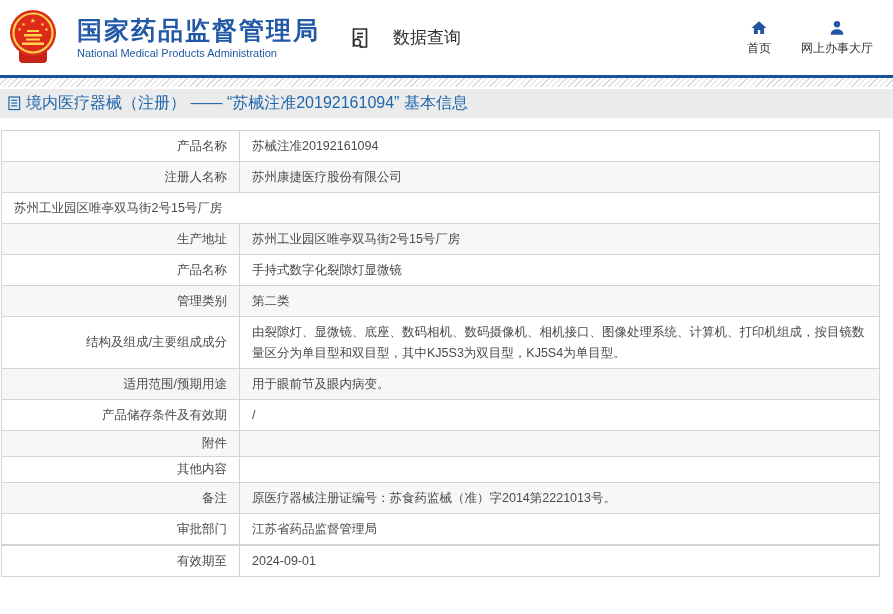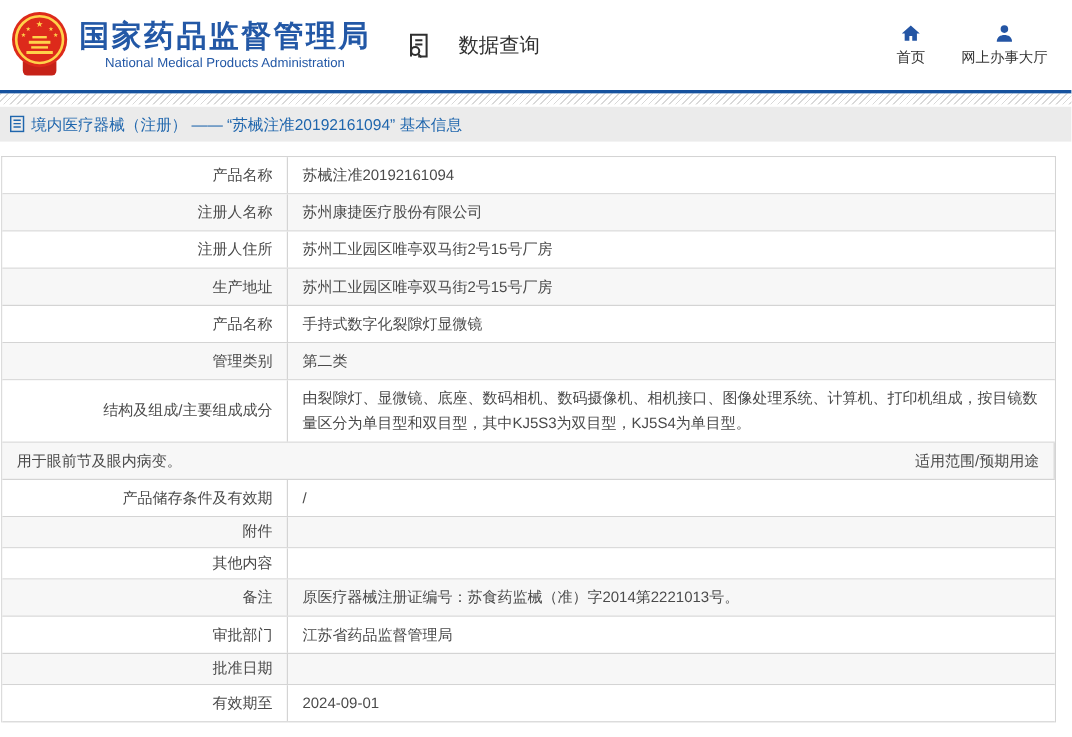--- a/index.html
+++ b/index.html
@@ -1,36 +1,36 @@
 <!DOCTYPE html>
 <html><head>
 <meta charset="utf-8">
 <style>
   * { margin:0; padding:0; box-sizing:border-box; }
   html,body { width:893px; height:614px; background:#fff; overflow:hidden;
     font-family:"Liberation Sans","DejaVu Sans",sans-serif; }
 
   
   .header { height:75px; display:flex; align-items:center; padding:0 14px 0 8px; background:#fff; }
-  .logo-wrap { display:flex; align-items:center; gap:8px;text-align:center; }
+  .logo-wrap { display:flex; align-items:center; gap:19px; }
   .logo-text { display:flex; flex-direction:column; }
   .site-title { font-size:25px; font-weight:bold; color:#2358a6; letter-spacing:2px; line-height:1.15; }
   .site-sub { font-size:11px; color:#2358a6; margin-top:2px; }
   .section-entry { display:flex; align-items:center; gap:21px; margin-left:28px; font-size:17px; color:#2f2f2f; cursor:pointer; }
   .top-nav { margin-left:auto; display:flex; gap:30px; padding-right:6px; }
   .nav-item { display:flex; flex-direction:column; align-items:center; gap:3px; font-size:12px; color:#333; cursor:pointer; }
 
   .blue-line { height:3px; background:#16529e; }
   .hatch-band { height:9px;
     background:repeating-linear-gradient(135deg,#d9d9d9 0px,#d9d9d9 1px,#ffffff 1px,#ffffff 4px); }
 
   
   .crumb-band { margin-top:2px; height:29px; background:#ebebeb; display:flex; align-items:center;
     padding-left:8px; gap:5px; }
-  .crumb-text { font-size:13px; color:#1f66ad; }
+  .crumb-text { font-size:16px; color:#1f66ad; }
 
   
   .info-table { margin:12px 13px 0 1px; width:879px;
     border:1px solid #d4d4d4; border-bottom:none; font-size:12.5px; color:#4a4a4a; }
   .row { display:flex; border-bottom:1px solid #d4d4d4; background:#fff; }
   .row:nth-child(even) { background:#f7f7f7; }
   .cell { min-height:25px; display:flex; align-items:center; }
   .cell.label { width:238px; flex:none; justify-content:flex-end; text-align:right;
     padding:4px 12px 4px 8px; border-right:1px solid #d4d4d4; gap:3px; }
   .cell.value { flex:1; padding:4px 14px 4px 12px; line-height:21px;
@@ -121,23 +121,20 @@
       </div>
       <div class="cell value">苏械注准20192161094</div>
     </div>
     <div class="row">
       <div class="cell label">
         <span>注册人名称</span>
       </div>
       <div class="cell value">苏州康捷医疗股份有限公司</div>
     </div>
     <div class="row">
-      <div class="cell label">
-        <span>注册人住所</span>
-      </div>
       <div class="cell value">苏州工业园区唯亭双马街2号15号厂房</div>
     </div>
     <div class="row">
       <div class="cell label">
         <span>生产地址</span>
       </div>
       <div class="cell value">苏州工业园区唯亭双马街2号15号厂房</div>
     </div>
     <div class="row">
       <div class="cell label">
@@ -151,24 +148,24 @@
       </div>
       <div class="cell value">第二类</div>
     </div>
     <div class="row">
       <div class="cell label">
         <span>结构及组成/主要组成成分</span>
       </div>
       <div class="cell value">由裂隙灯、显微镜、底座、数码相机、数码摄像机、相机接口、图像处理系统、计算机、打印机组成，按目镜数量区分为单目型和双目型，其中KJ5S3为双目型，KJ5S4为单目型。</div>
     </div>
     <div class="row">
+      <div class="cell label">
+        <span>适用范围/预期用途</span>
+      </div>
       <div class="cell value">用于眼前节及眼内病变。</div>
-      <div class="cell label">
-        <span>适用范围/预期用途</span>
-      </div>
     </div>
     <div class="row">
       <div class="cell label">
         <span>产品储存条件及有效期</span>
       </div>
       <div class="cell value">/</div>
     </div>
     <div class="row">
       <div class="cell label">
         <span>附件</span>
@@ -187,23 +184,20 @@
       </div>
       <div class="cell value">原医疗器械注册证编号：苏食药监械（准）字2014第2221013号。</div>
     </div>
     <div class="row">
       <div class="cell label">
         <span>审批部门</span>
       </div>
       <div class="cell value">江苏省药品监督管理局</div>
     </div>
     <div class="row">
-      <div class="cell label">
-        <span>批准日期</span>
-      </div>
     </div>
     <div class="row">
       <div class="cell label">
         <span>有效期至</span>
       </div>
       <div class="cell value">2024-09-01</div>
     </div>
   </div>
 
 </body></html>

